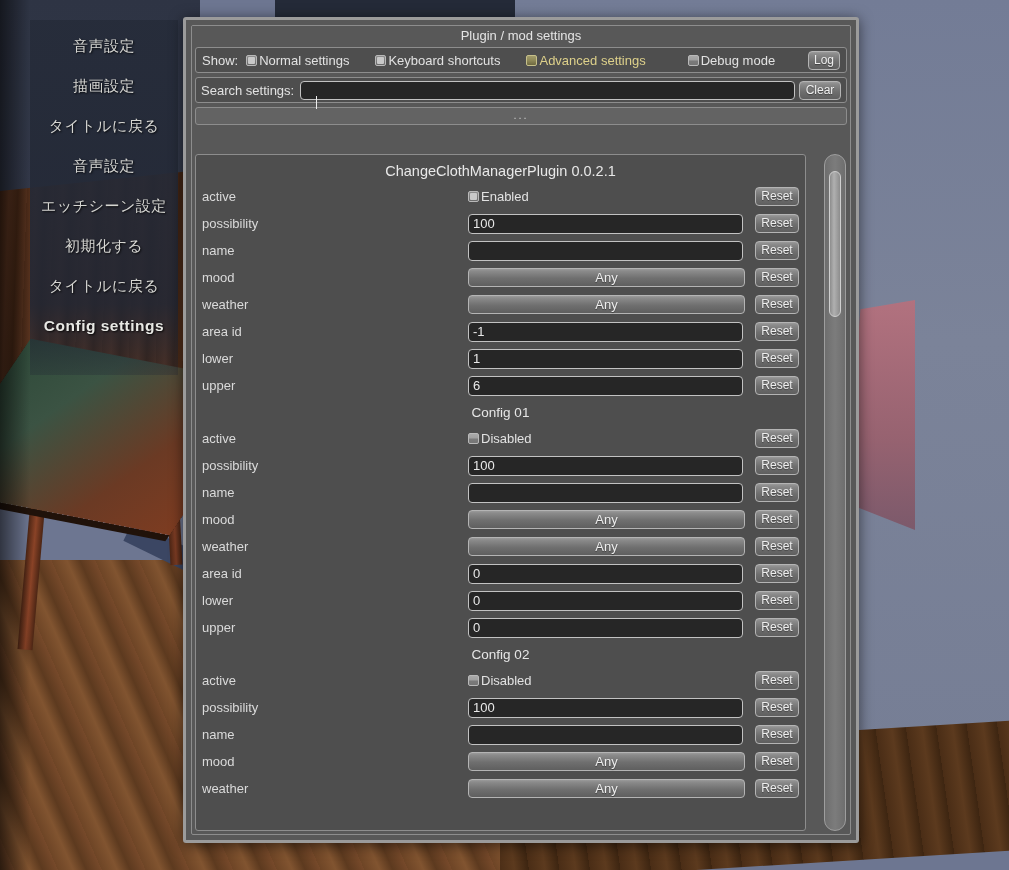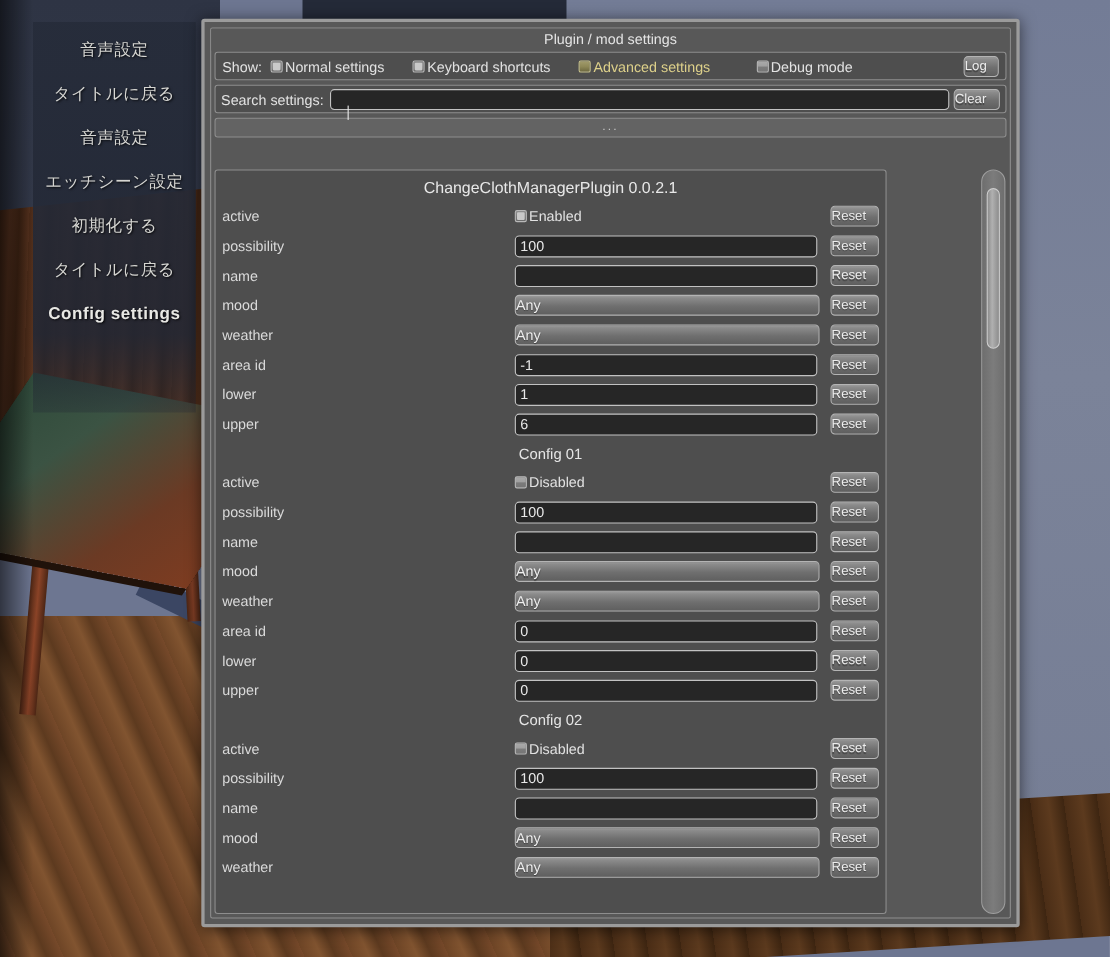--- a/index.html
+++ b/index.html
@@ -114,21 +114,21 @@
   .gm-item.plugin {
     font-weight: bold;
     color: #e8e8e4;
     font-size: 15.5px;
   }
 
   
   #plugin-window {
     position: absolute;
     left: 183px; top: 17px;
-    width: 744px; height: 826px;
+    width: 676px; height: 826px;
     background: #585858;
     border: 3px solid #9b9b9b;
     border-radius: 3px;
     box-shadow: 0 2px 14px rgba(0,0,0,.55);
   }
   #win-inner {
     position: absolute;
     left: 5px; top: 5px; right: 5px; bottom: 5px;
     background: #585858;
     border: 1px solid #8d8d8d;
@@ -144,20 +144,21 @@
     font-size: 13px;
     background: #585858;
   }
 
   
   .ctl {
     background: linear-gradient(180deg, #9a9a9a 0%, #8b8b8b 12%, #6f6f6f 55%, #5f5f5f 100%);
     border: 1px solid #b4b4b4;
     border-radius: 4px;
     color: #eeeeee;
+    text-align: center;
     cursor: pointer;
     text-shadow: 0 1px 1px rgba(0,0,0,.4);
   }
 
   
   .show-bar {
     margin: 1px 3px 0 3px;
     height: 26px;
     background: #4e4e4e;
     border: 1px solid #8d8d8d;
@@ -369,20 +370,21 @@
   <div class="bg-blue-strip"></div>
   <div class="bg-table-leg1"></div>
   <div class="bg-table-leg2"></div>
   <div class="bg-table-top"></div>
   <div class="bg-pink-obj"></div>
   <div class="bg-shade-left"></div>
 </div>
 
 <div id="game-sidebar">
     <div class="gm-item"><span>音声設定</span></div>
+    <div class="gm-item"><span>描画設定</span></div>
     <div class="gm-item"><span>タイトルに戻る</span></div>
     <div class="gm-item"><span>音声設定</span></div>
     <div class="gm-item"><span>エッチシーン設定</span></div>
     <div class="gm-item"><span>初期化する</span></div>
     <div class="gm-item"><span>タイトルに戻る</span></div>
     <div class="gm-item plugin"><span>Config settings</span></div>
   </div>
 
 <div id="plugin-window">
   <div id="win-inner">

